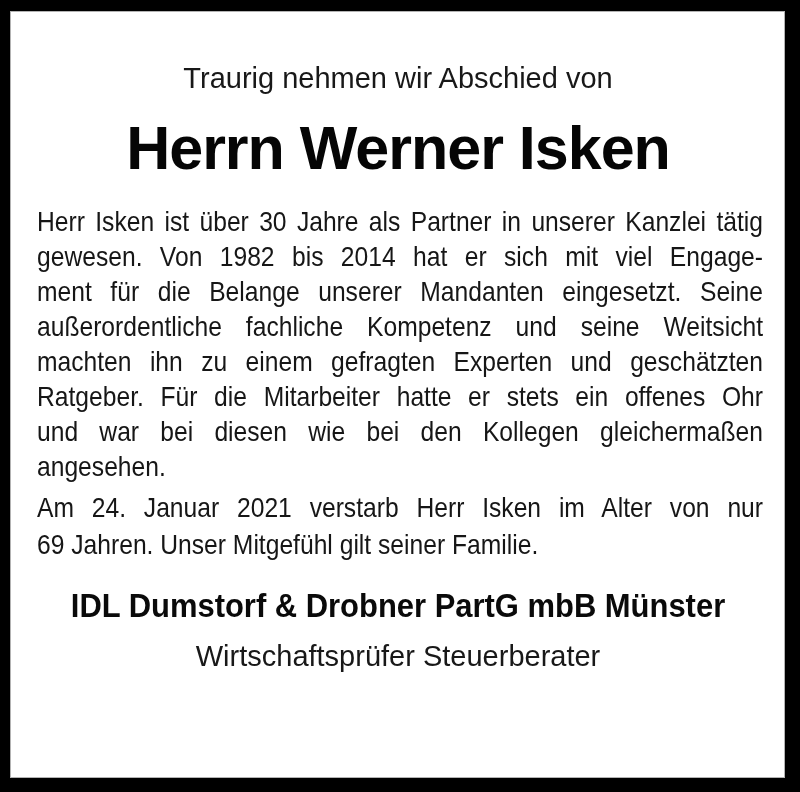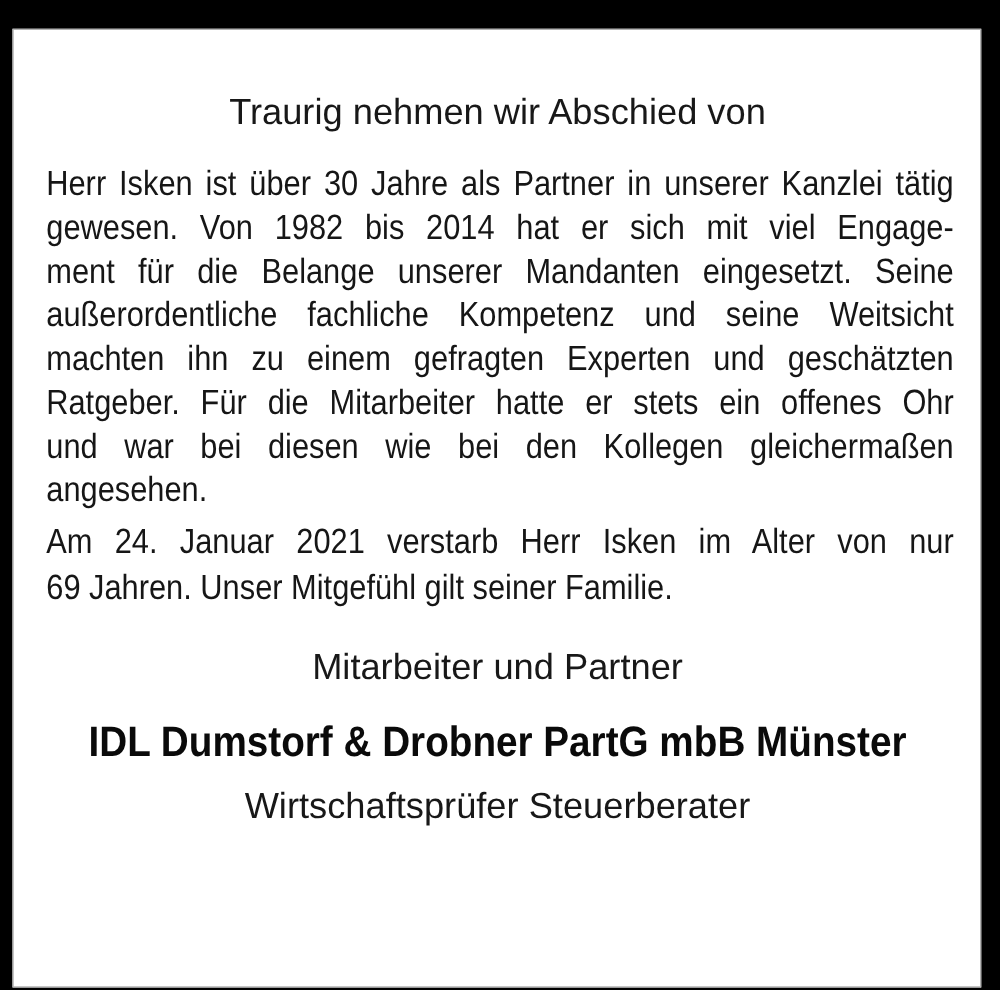--- a/index.html
+++ b/index.html
@@ -10,21 +10,21 @@
     width: 800px;
     height: 792px;
     background: var(--frame, #000000);
     overflow: hidden;
     font-family: "Liberation Sans", "DejaVu Sans", sans-serif;
   }
   
   .sheet {
     position: absolute;
     left: 10px;
-    top: 23px;
+    top: 11px;
     width: 775px;
     height: 767px;
     background: var(--background, #ffffff);
     border: 1px solid var(--scan_line, #b3b3b3);
     box-sizing: border-box;
     overflow: hidden;
     color: var(--text, #141414);
   }
   .content {
     padding: 49px 25px 0 26px;
@@ -100,38 +100,38 @@
   }
 </style>
 </head>
 <body>
 
 <div class="sheet">
   <div class="content">
 
     <p class="intro">Traurig nehmen wir Abschied von</p>
 
+    <h1 class="name">Herrn Werner Isken</h1>
 
     <div class="condensed bodytext">
       <p class="para">
         <span class="jline">Herr Isken ist über 30 Jahre als Partner in unserer Kanzlei tätig</span>
         <span class="jline">gewesen. Von 1982 bis 2014 hat er sich mit viel Engage-</span>
         <span class="jline">ment für die Belange unserer Mandanten eingesetzt. Seine</span>
         <span class="jline">außerordentliche fachliche Kompetenz und seine Weitsicht</span>
         <span class="jline">machten ihn zu einem gefragten Experten und geschätzten</span>
         <span class="jline">Ratgeber. Für die Mitarbeiter hatte er stets ein offenes Ohr</span>
         <span class="jline">und war bei diesen wie bei den Kollegen gleichermaßen</span>
         <span class="jline last">angesehen.</span>
       </p>
       <p class="para second">
         <span class="jline">Am 24. Januar 2021 verstarb Herr Isken im Alter von nur</span>
         <span class="jline last">69 Jahren. Unser Mitgefühl gilt seiner Familie.</span>
       </p>
     </div>
 
-    <p class="signature">Mitarbeiter und Partner</p>
 
     <p class="firm">IDL Dumstorf &amp; Drobner PartG mbB Münster</p>
 
     <p class="roles">Wirtschaftsprüfer Steuerberater</p>
 
   </div>
 </div>
 
 </body></html>

